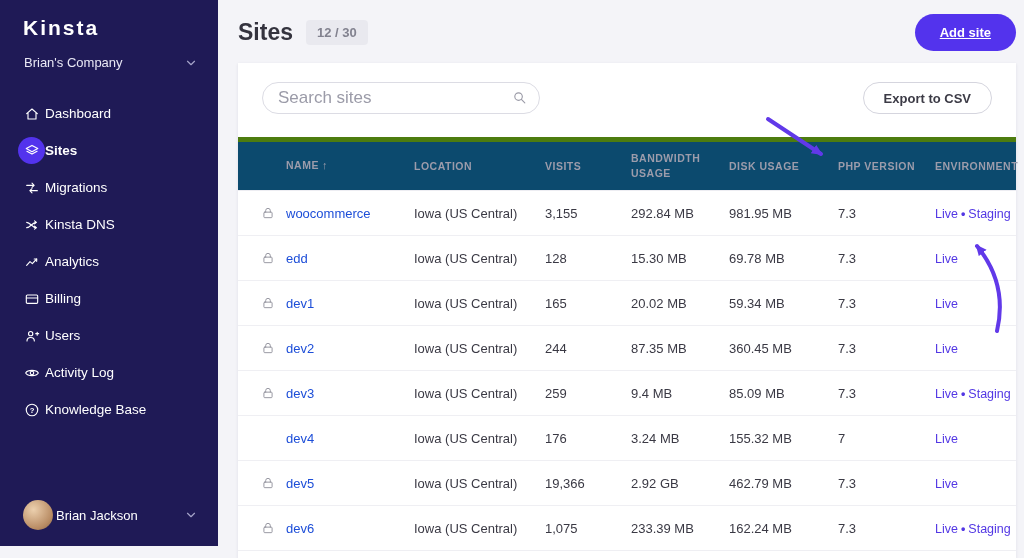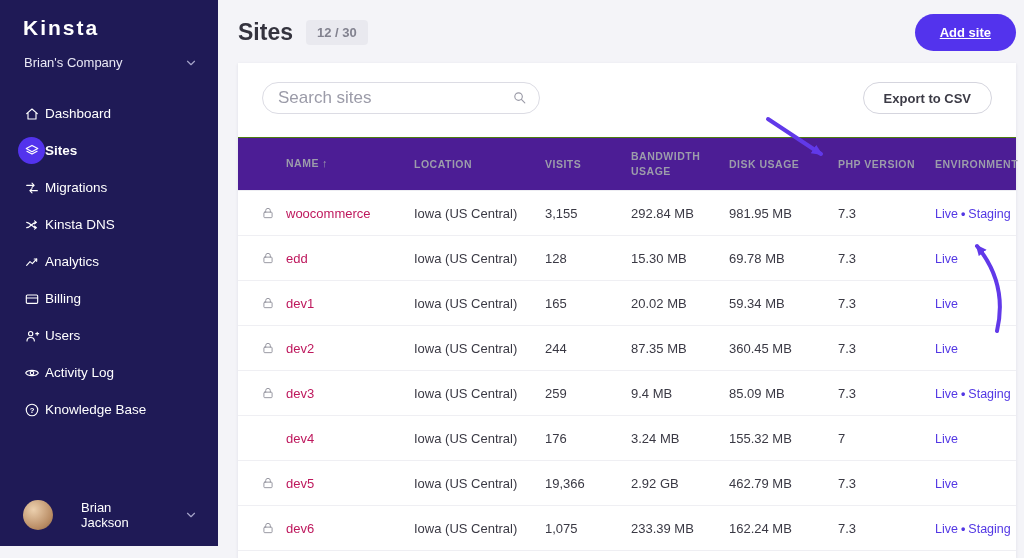--- a/index.html
+++ b/index.html
@@ -20,21 +20,21 @@
   nav { margin-top:25px; }
   .nitem { display:flex; align-items:center; height:37px; padding-left:18px;
            font-size:13.5px; color:#fff; cursor:pointer; white-space:nowrap; }
   .iwrap { width:27px; height:27px; border-radius:50%; display:flex;
            align-items:center; justify-content:center; flex:none; }
   .nitem.active .iwrap { background:#5333ed; }
   .nitem.active .nlabel { font-weight:bold; }
   .nitem svg { width:16px; height:16px; stroke:#fff; fill:none; stroke-width:1.7;
                stroke-linecap:round; stroke-linejoin:round; }
   .userrow { position:absolute; bottom:0; left:0; right:0; display:flex; align-items:center;
-             gap:28px; padding:14px 20px 16px 23px; font-size:13px; cursor:pointer; }
+             gap:3px; padding:14px 20px 16px 23px; font-size:13px; cursor:pointer; }
   .avatar { width:30px; height:30px; border-radius:50%; flex:none;
             background:radial-gradient(circle at 35% 32%, #ecd0ae, #b88b63 68%, #7e6046); }
   .userrow .chev { margin-left:auto; }
 
   
   main { flex:1; min-width:0; position:relative; }
   .page-head { display:flex; align-items:center; gap:13px; height:56px; padding:8px 8px 0 20px; }
   h1 { margin:0; font-size:23px; font-weight:bold; color:#34333e; }
   .badge { background:#e9e9ef; color:#82828f; font-weight:bold; font-size:13px;
            border-radius:4px; padding:5px 11px; }
@@ -48,30 +48,30 @@
                   padding:0 36px 0 15px; font-family:inherit; font-size:17px; color:#333;
                   outline:none; background:#fff; }
   .search input::placeholder { color:#9b9ba8; }
   .search svg { position:absolute; right:13px; top:8px; width:15px; height:15px;
                 stroke:#9a9aa6; fill:none; stroke-width:1.8; stroke-linecap:round; }
   .export { background:#fff; border:1px solid #d5d5de; border-radius:16px; height:32px;
             padding:0 20px; font-family:inherit; font-size:13px; font-weight:bold; color:#3c3b46; cursor:pointer; }
 
   .thead, .trow { display:grid; grid-template-columns:48px 128px 131px 86px 98px 109px 97px 1fr;
                   align-items:center; }
-  .thead { background:#4c1d95; border-top:1px solid #4d7c0f; border-bottom:1px solid #ededf2; height:54px; }
+  .thead { background:#0c4a6e; border-top:5px solid #4d7c0f; border-bottom:1px solid #ededf2; height:54px; }
   .th { font-size:10.5px; font-weight:bold; color:#9c9cab; letter-spacing:.5px;
         line-height:1.4; padding-right:16px; }
   .sort { margin-left:3px; font-size:11px; }
   .trow { height:45px; border-bottom:1px solid #efeff3; background:#fff; }
   .lockc { padding-left:23px; display:flex; }
   .lock { width:14px; height:14px; stroke:#90909b; fill:none; stroke-width:1.6;
           stroke-linecap:round; stroke-linejoin:round; }
   .cell { font-size:13px; color:#3a3944; padding-right:10px; white-space:nowrap; }
-  .sitelink { color:#be185d; text-decoration:none; font-weight:500; font-size:13px; cursor:pointer; }
+  .sitelink { color:#1d4ed8; text-decoration:none; font-weight:500; font-size:13px; cursor:pointer; }
   .envc { overflow:visible; }
   .envc a { color:#5237e4; text-decoration:none; font-weight:500; font-size:12.5px; cursor:pointer; }
   .sep { color:#5237e4; font-size:12.5px; font-weight:bold; margin:0 3px; }
 
   .arrows { position:absolute; left:0; top:0; width:1024px; height:558px;
             pointer-events:none; z-index:40; }
 </style>
 </head>
 <body>
 

